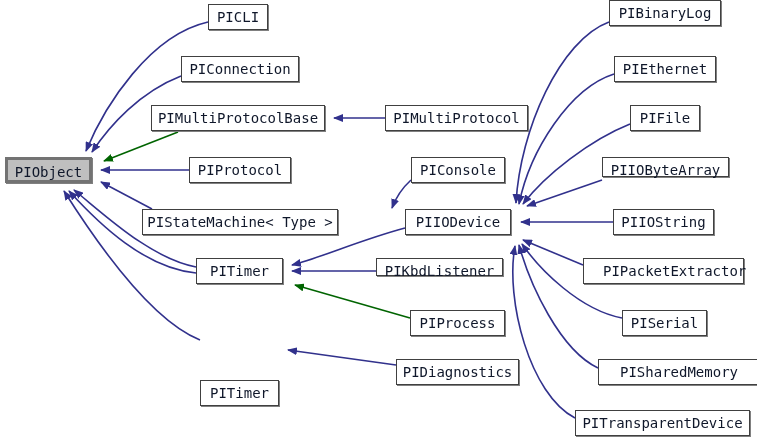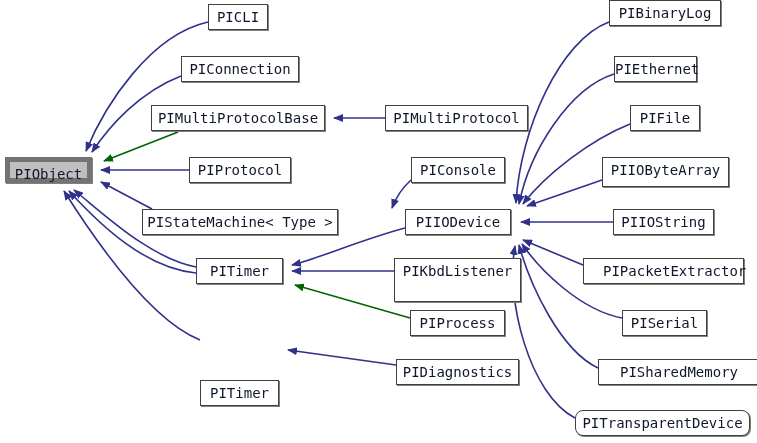--- a/index.html
+++ b/index.html
@@ -31,21 +31,21 @@
     color: #0f172a;
     font-size: 14px;
     line-height: 24px;
     text-align: center;
     white-space: nowrap;
     letter-spacing: 0px;
     box-shadow: 1px 1px 0 0 #808080;
   }
   .node.root {
     background: #bfbfbf;
-    border: 5px solid #737373;
+    border: 3px solid #737373;
   }
 </style>
 </head>
 <body>
 
 <div id="diagram-root">
 
   <svg id="edge-layer" width="757" height="443" viewBox="0 0 757 443" xmlns="http://www.w3.org/2000/svg">
     <defs>
       <marker id="arrow-public" markerWidth="10" markerHeight="8" refX="9" refY="4" orient="auto" markerUnits="userSpaceOnUse">
@@ -87,27 +87,27 @@
       <div class="node" style="left: 208px; top: 4px; width: 60px; height: 26px;">PICLI</div>
       <div class="node" style="left: 181px; top: 56px; width: 118px; height: 26px;">PIConnection</div>
       <div class="node" style="left: 151px; top: 105px; width: 174px; height: 26px;">PIMultiProtocolBase</div>
       <div class="node" style="left: 189px; top: 157px; width: 102px; height: 26px;">PIProtocol</div>
       <div class="node" style="left: 142px; top: 209px; width: 196px; height: 26px;">PIStateMachine&lt; Type &gt;</div>
       <div class="node" style="left: 196px; top: 258px; width: 87px; height: 26px;">PITimer</div>
       <div class="node" style="left: 200px; top: 336px; width: 79px; height: 26px; margin-top: 44px;">PITimer</div>
       <div class="node" style="left: 385px; top: 105px; width: 143px; height: 26px;">PIMultiProtocol</div>
       <div class="node" style="left: 411px; top: 157px; width: 94px; height: 26px;">PIConsole</div>
       <div class="node" style="left: 405px; top: 209px; width: 106px; height: 26px;">PIIODevice</div>
-      <div class="node" style="left: 394px; top: 258px; width: 127px; height: 44px;">PIKbdListener</div>
+      <div class="node" style="left: 376px; top: 258px; width: 127px; height: 18px;">PIKbdListener</div>
       <div class="node" style="left: 410px; top: 310px; width: 95px; height: 26px;">PIProcess</div>
       <div class="node" style="left: 396px; top: 359px; width: 123px; height: 26px;">PIDiagnostics</div>
       <div class="node" style="left: 609px; top: 0; width: 112px; height: 26px;">PIBinaryLog</div>
-      <div class="node" style="left: 614px; top: 56px; width: 83px; height: 26px;">PIEthernet</div>
+      <div class="node" style="left: 614px; top: 56px; width: 102px; height: 26px;">PIEthernet</div>
       <div class="node" style="left: 630px; top: 105px; width: 70px; height: 26px;">PIFile</div>
-      <div class="node" style="left: 602px; top: 157px; width: 127px; height: 30px;">PIIOByteArray</div>
+      <div class="node" style="left: 602px; top: 157px; width: 127px; height: 20px;">PIIOByteArray</div>
       <div class="node" style="left: 613px; top: 209px; width: 101px; height: 26px;">PIIOString</div>
       <div class="node" style="left: 583px; top: 258px; width: 161px; height: 26px; padding-left: 19px;">PIPacketExtractor</div>
       <div class="node" style="left: 622px; top: 310px; width: 85px; height: 26px;">PISerial</div>
       <div class="node" style="left: 598px; top: 359px; width: 162px; height: 26px; text-align: center;">PISharedMemory</div>
-      <div class="node" style="left: 575px; top: 410px; width: 175px; height: 26px; border-radius: 8px;">PITransparentDevice</div>
+      <div class="node" style="left: 575px; top: 410px; width: 175px; height: 26px;">PITransparentDevice</div>
     </div>
 
 </div>
 
 </body></html>

